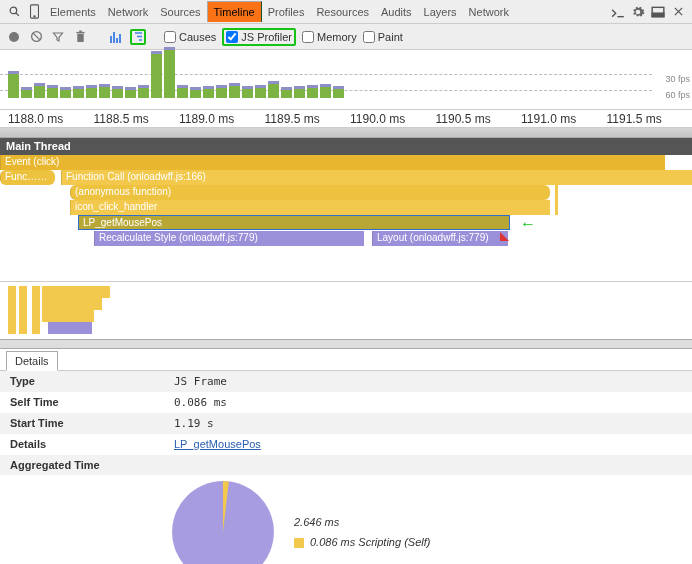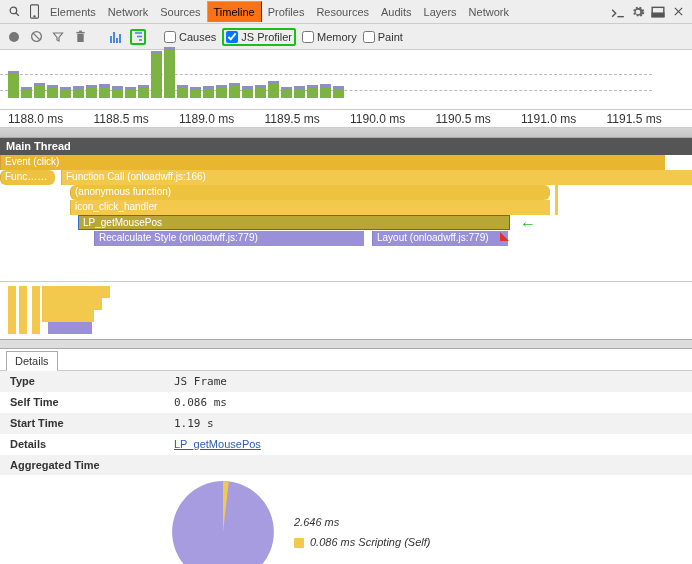--- a/index.html
+++ b/index.html
@@ -251,20 +251,24 @@
       <div class="bar" style="height: 10px;">
         <div class="tip"></div>
       </div>
       <div class="bar" style="height: 11px;">
         <div class="tip"></div>
       </div>
       <div class="bar" style="height: 9px;">
         <div class="tip"></div>
       </div>
     </div>
+  <div class="fps-lines">
+    <div style="top:18px"><span>30 fps</span></div>
+    <div style="top:34px"><span>60 fps</span></div>
+  </div>
 </div>
 
 <div class="axis">
   <span>1188.0 ms</span>
   <span>1188.5 ms</span>
   <span>1189.0 ms</span>
   <span>1189.5 ms</span>
   <span>1190.0 ms</span>
   <span>1190.5 ms</span>
   <span>1191.0 ms</span>

